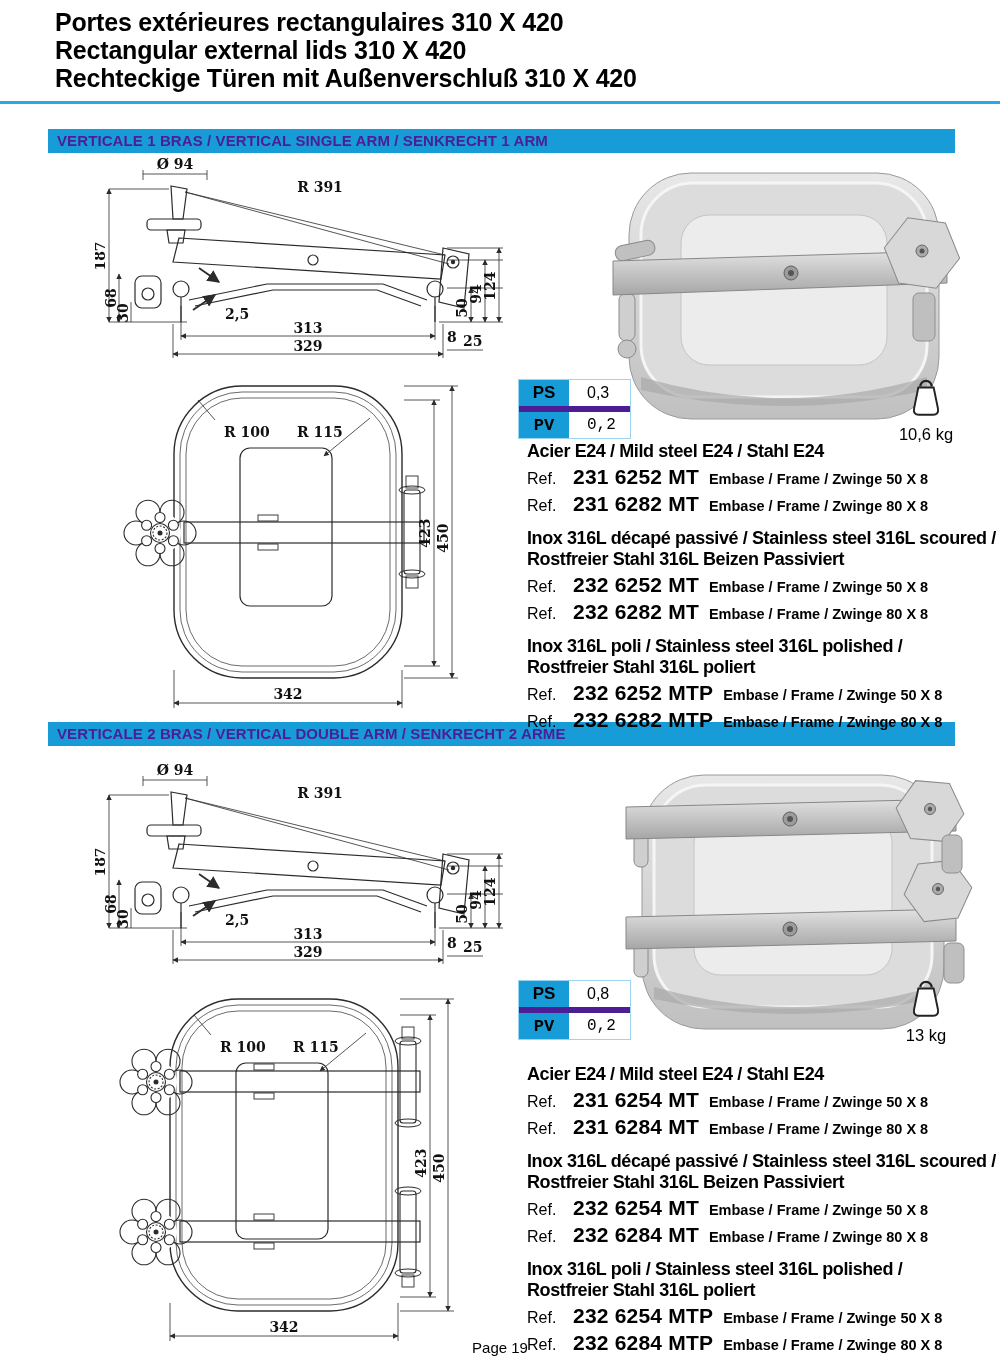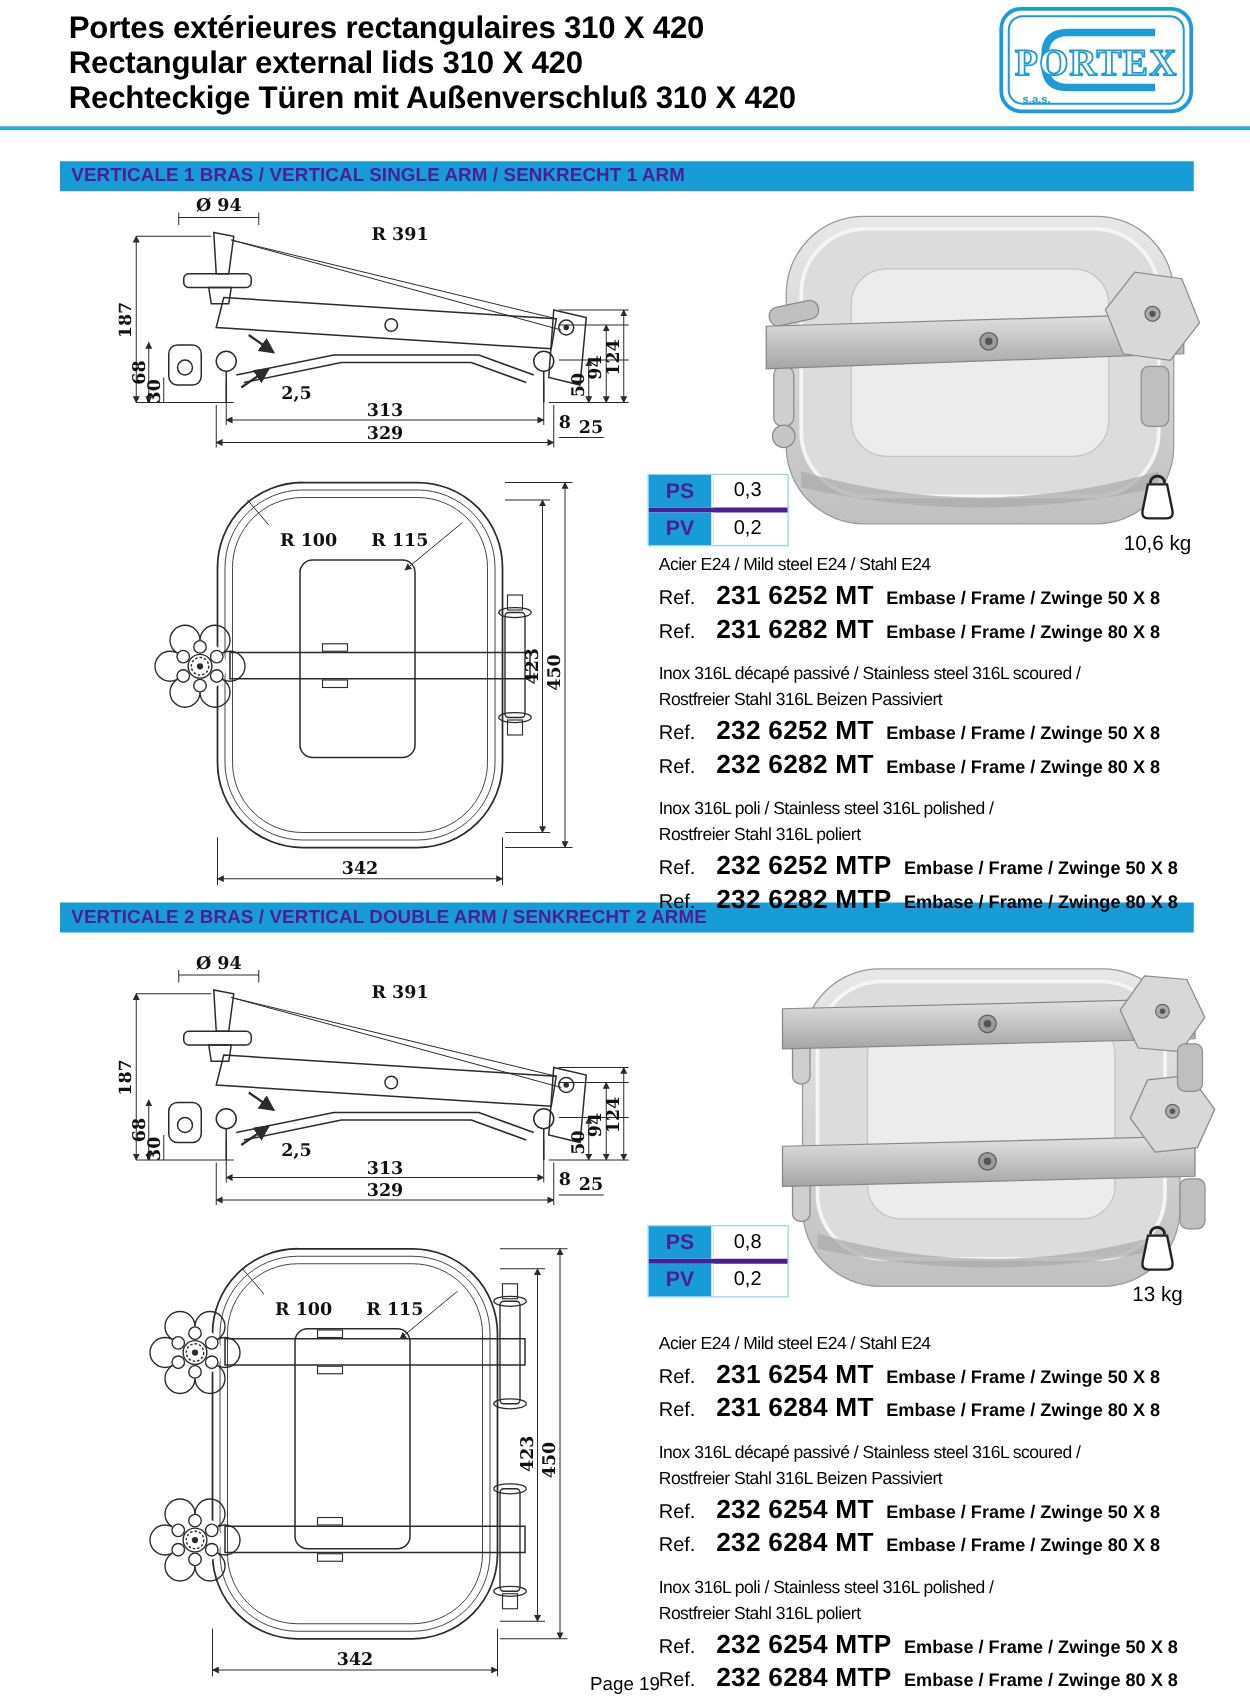--- a/index.html
+++ b/index.html
@@ -18,65 +18,55 @@
             box-sizing:border-box; letter-spacing:0.1px; white-space:nowrap; }
   #secbar1 { top:129px; } #secbar2 { top:722px; }
 
   
   .absblk { position:absolute; }
   svg text.dim { font-family:"DejaVu Serif", serif; font-weight:bold; font-size:14px; fill:#111; }
 
   
   .pstable { position:absolute; width:113px; border:1px solid #9CD3EF; background:#fff; box-sizing:border-box; }
   .psrow { display:flex; height:26px; }
-  .psrow + .psrow { border-top:4px solid #4c1d95; }
-  .pslabel { width:50px; background:#189CD8; color:#4c1d95; font-weight:bold; font-size:17px;
+  .psrow + .psrow { border-top:6px solid #4c1d95;font-family:Liberation Mono, monospace; }
+  .pslabel { width:50px; background:#189CD8; color:#000000; font-weight:bold; font-size:17px;
              display:flex; align-items:center; justify-content:center; border-right:2px solid #fff; }
   .psval { flex:1; display:flex; align-items:center; font-size:16px; padding-left:16px; }
   #pst1 { left:518px; top:379px; } #pst2 { left:518px; top:980px; }
 
   
   .weightbox { position:absolute; width:84px; text-align:center; }
   .weightbox .wlabel { font-size:16.5px; margin-top:1px; white-space:nowrap; }
   #w1 { left:884px; top:376px; } #w2 { left:884px; top:977px; }
 
   
   .refs { position:absolute; width:460px; }
   #refs1 { left:527px; top:441px; } #refs2 { left:527px; top:1064px; }
   .grp { margin-bottom:12px; }
-  .grp-title { font-weight:normal; font-size:14px; line-height:21px; letter-spacing:-0.4px; white-space:nowrap; }
+  .grp-title { font-weight:bold; font-size:18px; line-height:21px; letter-spacing:-0.4px; white-space:nowrap; }
   .grp-title:empty { display:none; }
   .ref-line { display:flex; align-items:baseline; margin-top:3px; white-space:nowrap; }
   .ref-prefix { font-size:16px; width:46px; flex:none; }
   .ref-code { font-size:21px; font-weight:bold; margin-right:10px; letter-spacing:0.2px; }
   .ref-desc { font-size:14.5px; font-weight:bold;text-align:right; }
 
   .footer { position:absolute; top:1339px; left:0; width:100%; text-align:center; font-size:15px; }
 </style>
 </head>
 <body>
 
 <div id="page">
 
   <div class="titles">
     <div>Portes extérieures rectangulaires 310 X 420</div>
     <div>Rectangular external lids 310 X 420</div>
     <div>Rechteckige Türen mit Außenverschluß 310 X 420</div>
   </div>
 
-  <div class="logo">
-    <svg width="158" height="92" viewBox="0 0 158 92">
-      <rect x="3" y="3" width="152" height="82" rx="16" fill="#fff" stroke="#1B9CD8" stroke-width="3"></rect>
-      <rect x="9" y="9" width="140" height="70" rx="11" fill="none" stroke="#1B9CD8" stroke-width="1.6"></rect>
-      <path d="M126,22 H56 Q38,22 38,40 V48 Q38,66 56,66 H126" fill="none" stroke="#1B9CD8" stroke-width="6"></path>
-      <path d="M126,28 H57 Q44,28 44,40 V48 Q44,60 57,60 H126" fill="none" stroke="#fff" stroke-width="2.4"></path>
-      <text x="79" y="56" text-anchor="middle" font-family="'Liberation Serif',serif" font-weight="bold" font-size="30" fill="#fff" stroke="#1B9CD8" stroke-width="1.4" letter-spacing="1">PORTEX</text>
-      <text x="20" y="78" font-size="9" font-weight="bold" fill="#1B9CD8" font-family="'Liberation Sans',sans-serif">s.a.s.</text>
-    </svg>
-  </div>
 
   <div class="rule"></div>
 
   <div class="secbar" id="secbar1">VERTICALE 1 BRAS / VERTICAL SINGLE ARM / SENKRECHT 1 ARM</div>
   <div class="secbar" id="secbar2">VERTICALE 2 BRAS / VERTICAL DOUBLE ARM / SENKRECHT 2 ARME</div>
 
   <svg class="absblk" style="left:95px;top:156px" width="415" height="212" viewBox="0 0 415 212">
     <defs>
       <marker id="ahA" viewBox="0 0 10 10" refX="9" refY="5" markerWidth="7" markerHeight="7" orient="auto-start-reverse">
         <path d="M0,0 L10,5 L0,10 z" fill="#2b2b2b"></path>

